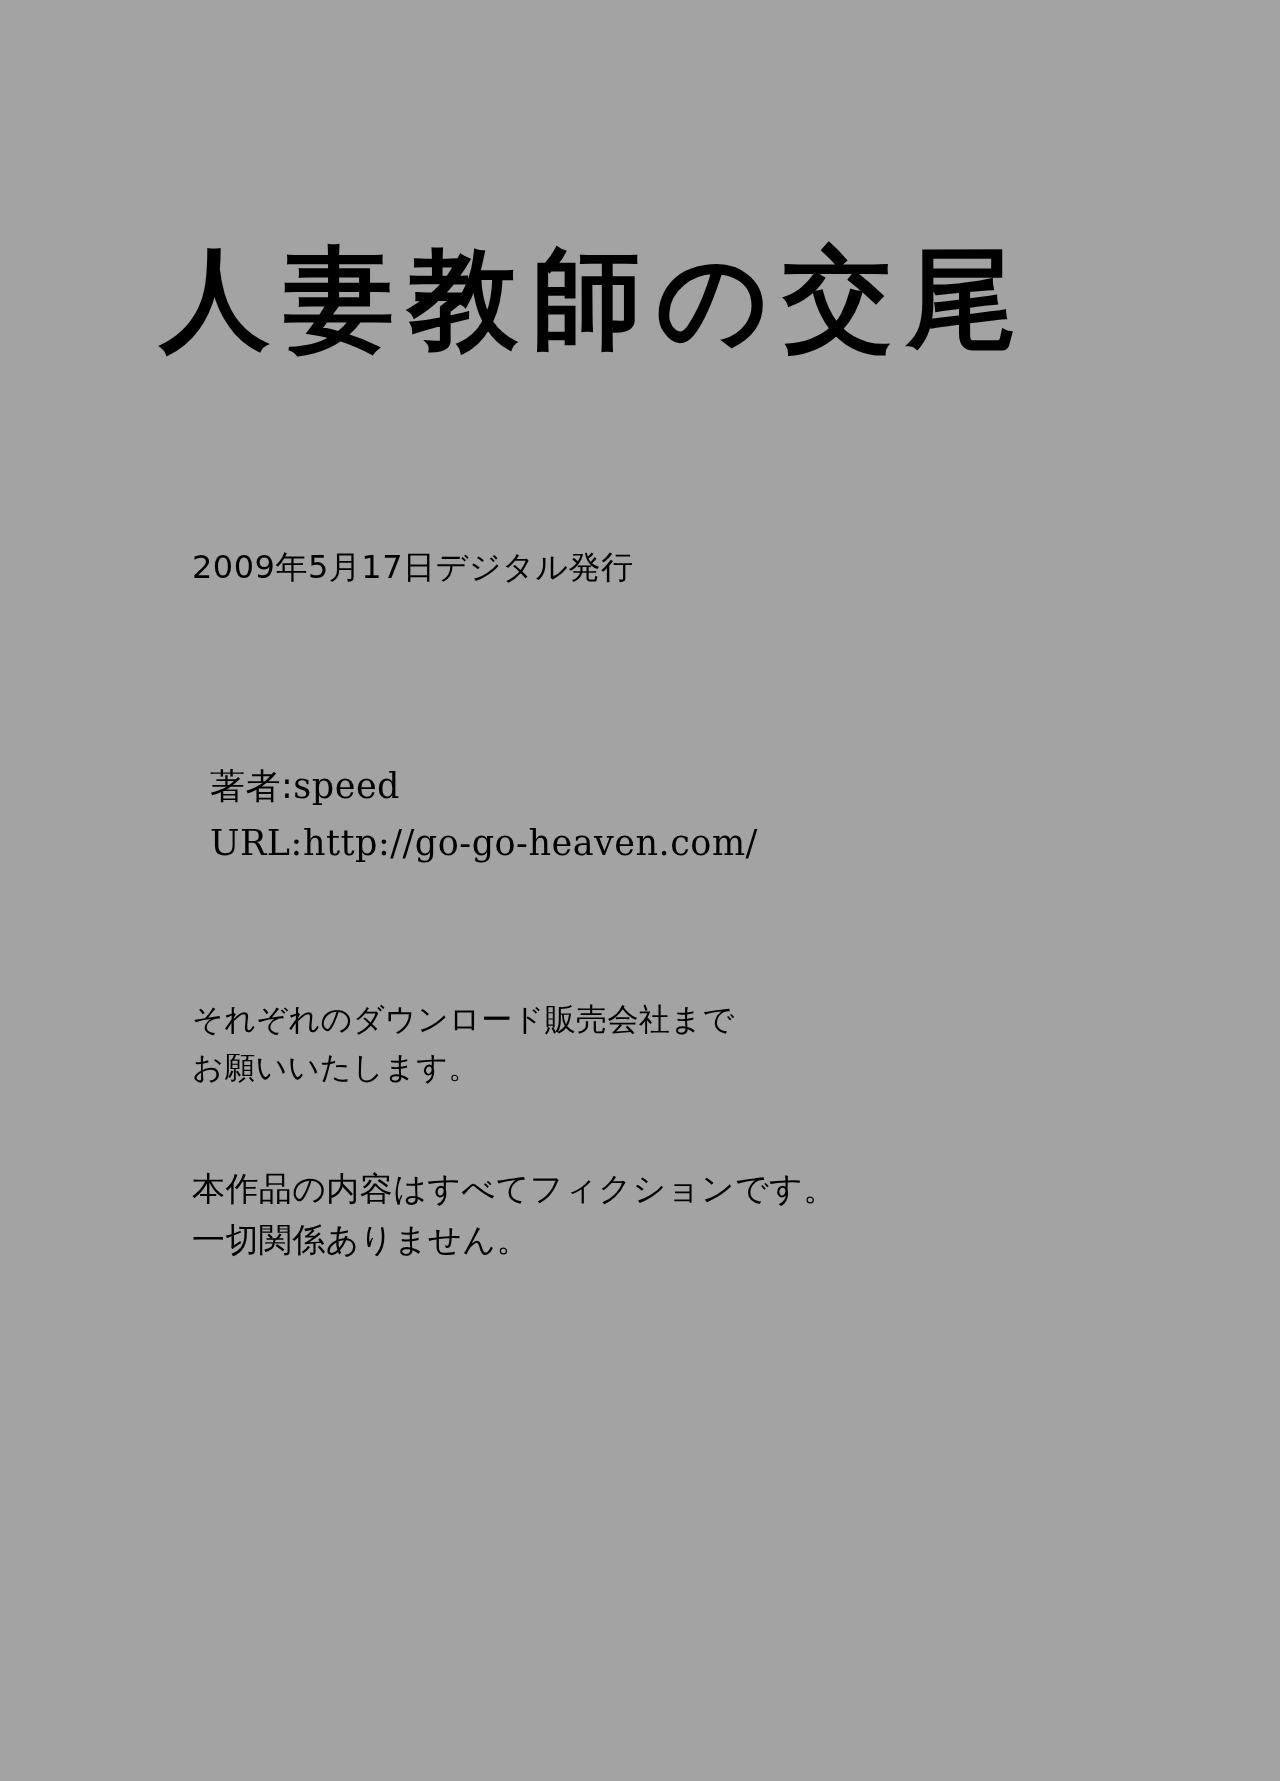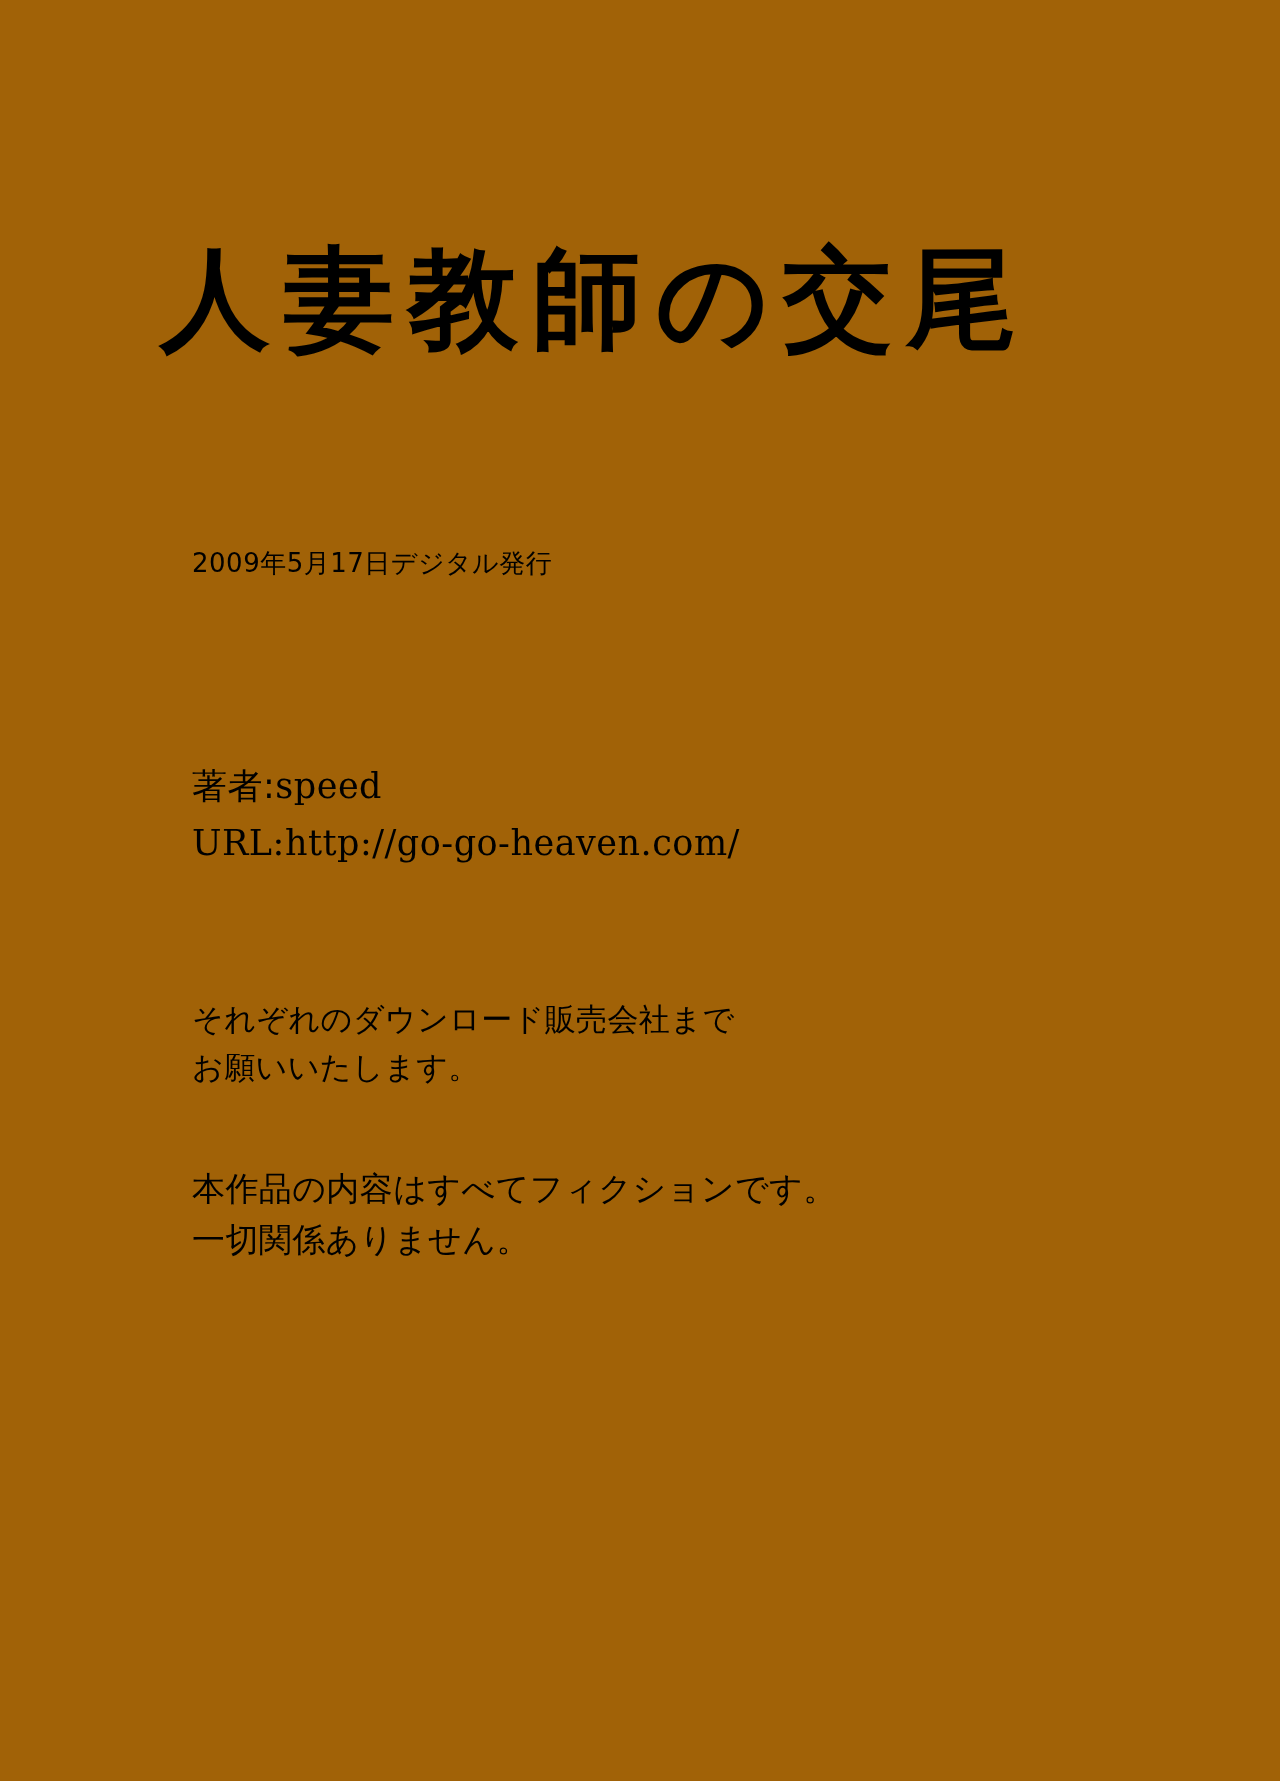--- a/index.html
+++ b/index.html
@@ -11,21 +11,21 @@
     width: 1280px;
     height: 1781px;
     position: relative;
     font-family: "Liberation Sans", sans-serif;
     color: #111111;
     overflow: hidden;
   }
   .page {
     position: absolute;
     inset: 0;
-    background: #a16207;
+    background: #a3a3a3;
   }
   .title {
     position: absolute;
     left: 160px;
     top: 238px;
     width: 960px;
     font-family: "DejaVu Serif", serif;
     font-weight: 700;
     font-size: 110px;
     line-height: 1.1;
@@ -34,29 +34,30 @@
     white-space: nowrap;
   }
   .block {
     position: absolute;
     left: 192px;
     font-family: "DejaVu Sans", sans-serif;
     color: #000000;
   }
   .pub-dates {
     top: 542px;
-    font-size: 26px;
+    font-size: 32px;
     line-height: 1.62;
     letter-spacing: 0.5px;
   }
   .credits {
     top: 758px;
     font-size: 35px;
     line-height: 1.62;
     letter-spacing: 0.5px;
+    margin-left: 18px;
   }
   .credits .latin {
     font-family: "DejaVu Serif", serif;
   }
   .notice-one {
     top: 995px;
     font-size: 31px;
     line-height: 1.56;
     letter-spacing: 0.4px;
   }

